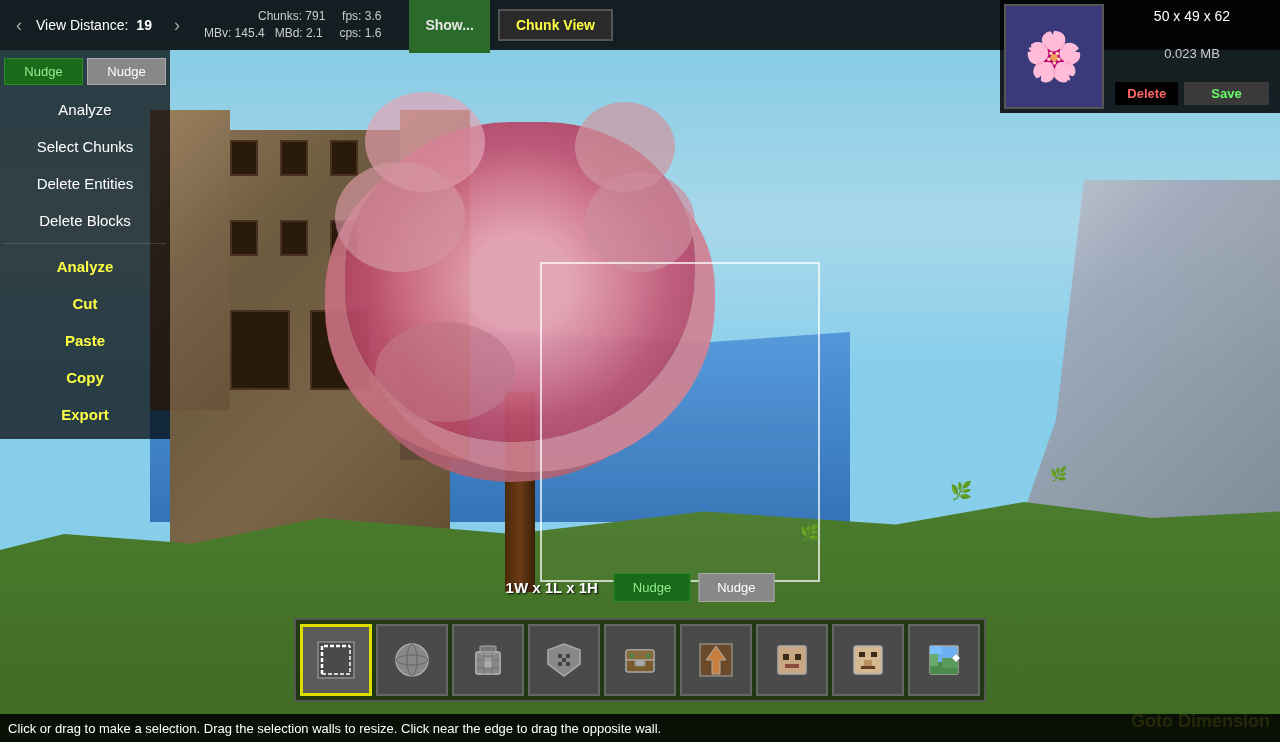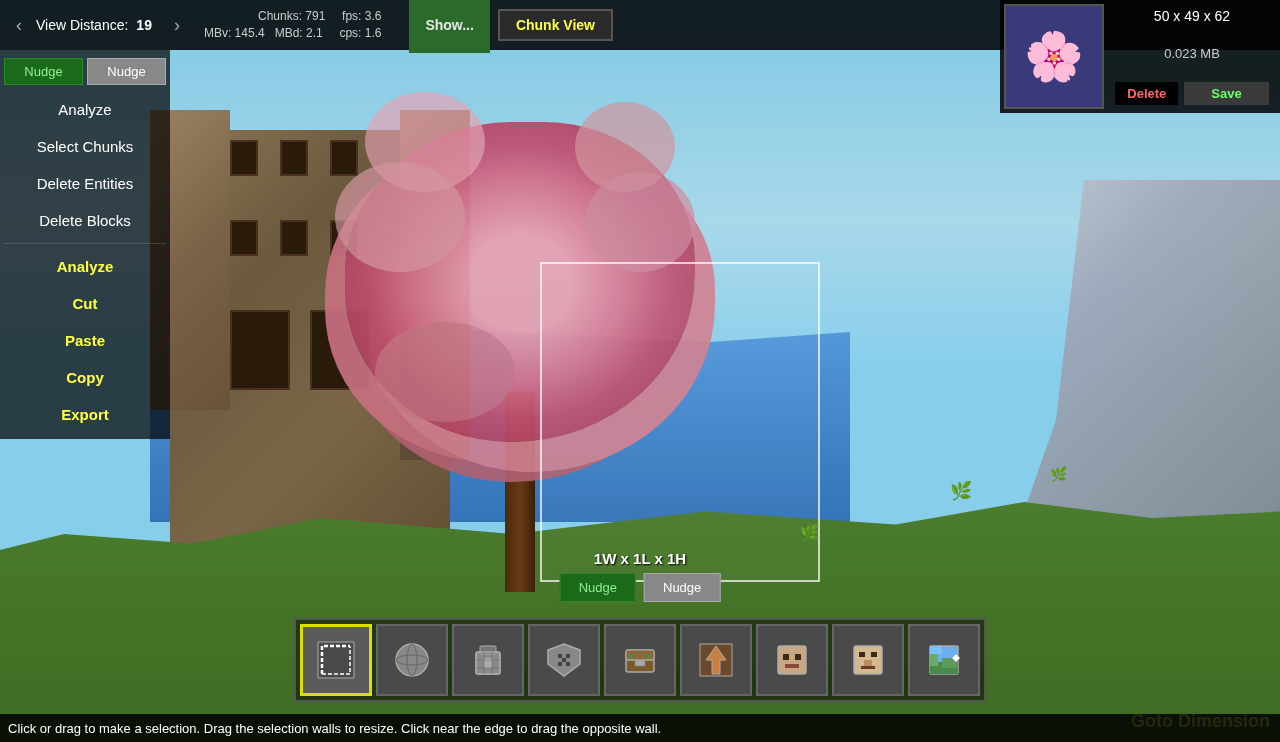--- a/index.html
+++ b/index.html
@@ -322,23 +322,22 @@
     }
 
     
     #center-hud {
       position: absolute;
       bottom: 140px;
       left: 50%;
       transform: translateX(-50%);
       z-index: 100;
       display: flex;
-      flex-direction: column;
       align-items: center;
-      gap: 6px;
+      gap: 16px;
     }
     .selection-dims {
       color: white;
       font-size: 15px;
       font-weight: bold;
       text-shadow: 1px 1px 2px #000;
     }
     .nudge-center-row {
       display: flex;
       gap: 8px;

